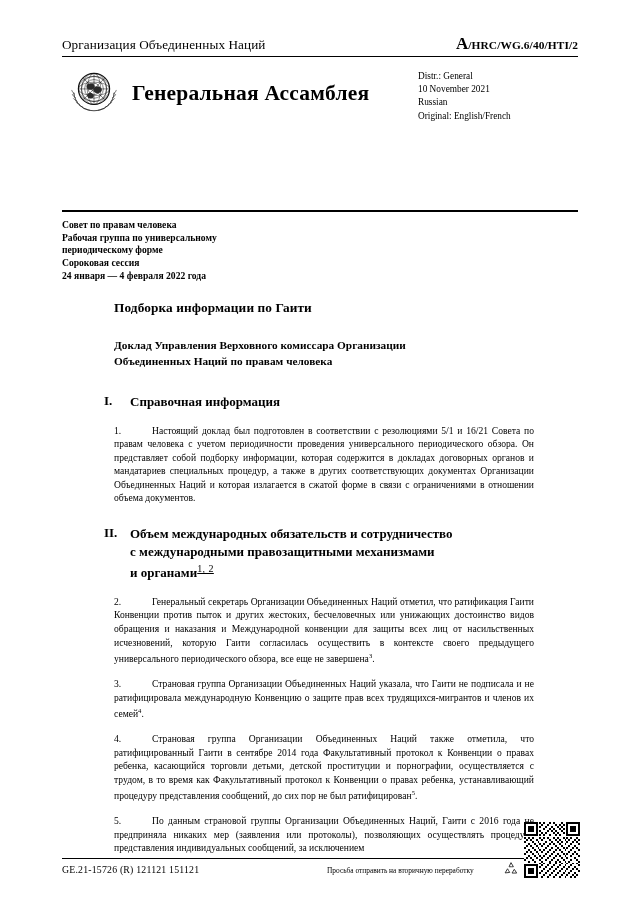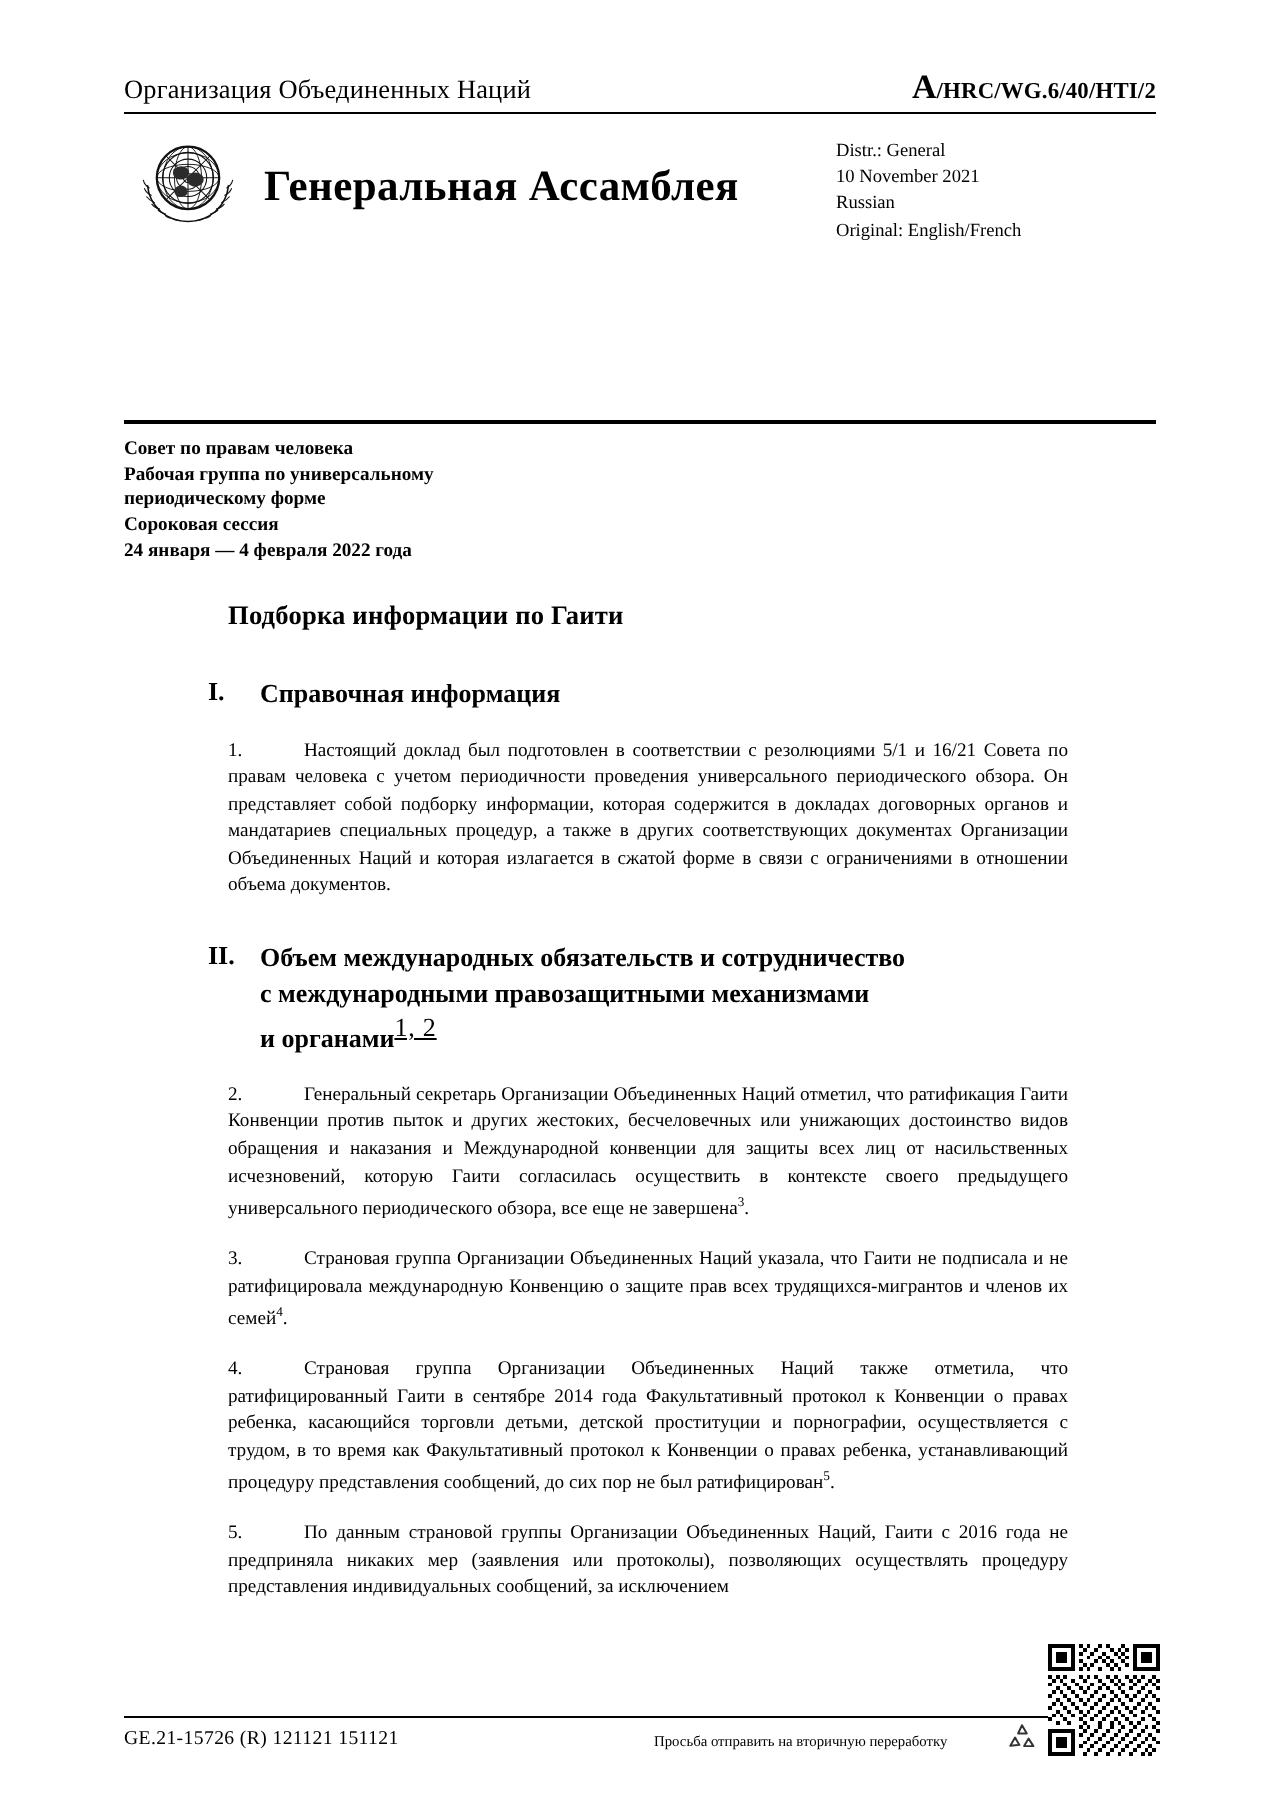--- a/index.html
+++ b/index.html
@@ -145,21 +145,21 @@
     margin-bottom: 13px;
   }
   .sec-num {
     width: 26px;
     flex: 0 0 26px;
     text-align: left;
     margin-left: -10px;
   }
   .sec-title { line-height: 17.5px; }
   .sec-title sup {
-    font-size: 13px;
+    font-size: 10px;
     font-weight: normal;
     vertical-align: super;
     letter-spacing: 0.4px;
     text-decoration: underline;
   }
 
   p.para {
     font-size: 9.6px;
     line-height: 13.6px;
     color: #000;
@@ -299,20 +299,24 @@
       <div class="b">Рабочая группа по универсальному</div>
       <div class="b">периодическому форме</div>
       <div class="b">Сороковая сессия</div>
       <div class="dates">24 января — 4 февраля 2022 года</div>
     </div>
 
     <div class="body-col">
 
       <h1 class="doc-title">Подборка информации по Гаити</h1>
 
+      <div class="doc-subtitle">
+        <div>Доклад Управления Верховного комиссара Организации</div>
+        <div>Объединенных Наций по правам человека</div>
+      </div>
 
       <div class="section">
         <div class="sec-head">
           <span class="sec-num">I.</span>
           <span class="sec-title">Справочная информация</span>
         </div>
         <p class="para"><span class="pnum">1.</span><span>Настоящий доклад был подготовлен в соответствии с резолюциями 5/1 и 16/21 Совета по правам человека с учетом периодичности проведения универсального периодического обзора. Он представляет собой подборку информации, которая содержится в докладах договорных органов и мандатариев специальных процедур, а также в других соответствующих документах Организации Объединенных Наций и которая излагается в сжатой форме в связи с ограничениями в отношении объема документов.</span></p>
       </div>
 
       <div class="section" style="margin-top:20px;">

